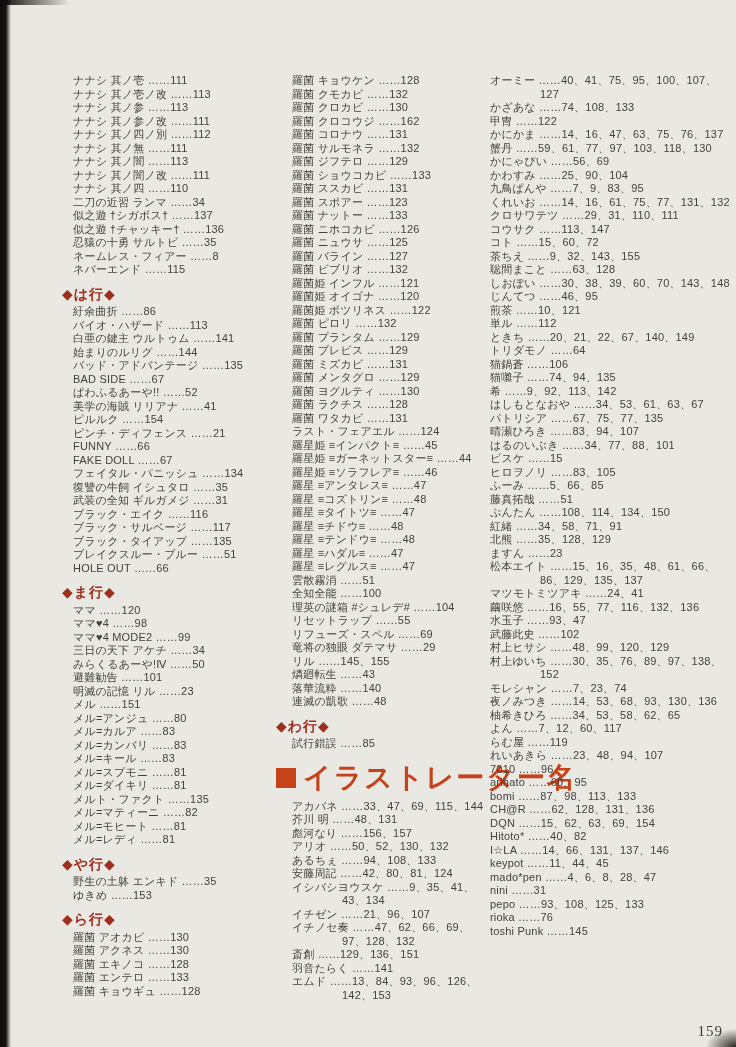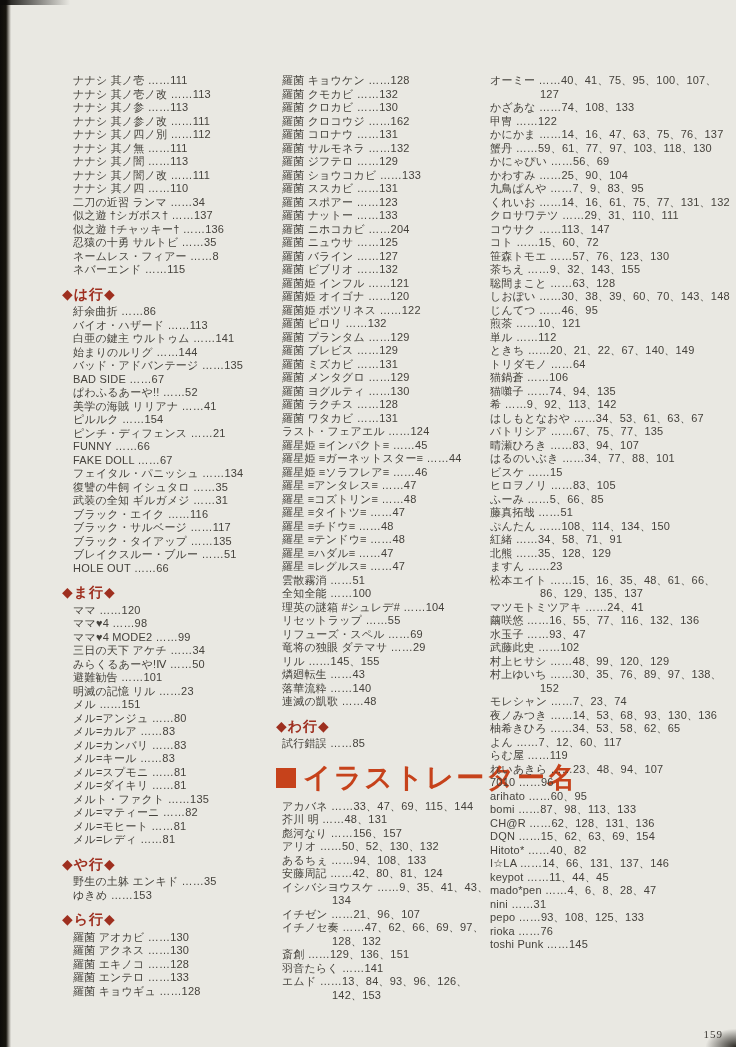--- a/index.html
+++ b/index.html
@@ -26,32 +26,32 @@
     font-size:11px;line-height:13.5px;color:#45423c;
   }
   #col1{left:62px;width:207px;}
   #col2{left:276px;width:215px;}
   #col3{left:490px;width:241px;}
   .entry{
     padding-left:50px;text-indent:-50px;letter-spacing:.2px;
     white-space:normal;
   }
   #col1 .entry{margin-left:11px;}
-  #col2 .entry{margin-left:6px;}
+  #col2 .entry{margin-left:16px;}
   .section{
     color:#9e2f1f;font-weight:bold;font-size:14px;
     margin:11px 0 4px;letter-spacing:1px;
   }
   .iltitle{display:flex;align-items:center;gap:7px;margin:17px 0 12px;}
   .iltitle .sq{width:20px;height:20px;background:#c6421b;flex:0 0 auto;}
   .iltitle .txt{font-size:28px;font-weight:bold;color:#c6421b;letter-spacing:2px;white-space:nowrap;}
   .pageno{
     position:absolute;right:13px;bottom:7px;
     font-family:"Liberation Serif","DejaVu Serif",serif;
-    font-size:11px;color:#3f3c37;letter-spacing:1px;
+    font-size:15px;color:#3f3c37;letter-spacing:1px;
   }
 </style>
 </head>
 <body>
 
 <div class="edge-left"></div>
 <div class="edge-top"></div>
 <div class="corner-br"></div>
 
 <div class="col" id="col1">
@@ -125,21 +125,21 @@
     <div class="entry">羅菌 クモカビ ……132</div>
     <div class="entry">羅菌 クロカビ ……130</div>
     <div class="entry">羅菌 クロコウジ ……162</div>
     <div class="entry">羅菌 コロナウ ……131</div>
     <div class="entry">羅菌 サルモネラ ……132</div>
     <div class="entry">羅菌 ジフテロ ……129</div>
     <div class="entry">羅菌 ショウコカビ ……133</div>
     <div class="entry">羅菌 ススカビ ……131</div>
     <div class="entry">羅菌 スポアー ……123</div>
     <div class="entry">羅菌 ナットー ……133</div>
-    <div class="entry">羅菌 ニホコカビ ……204</div>
+    <div class="entry">羅菌 ニホコカビ ……126</div>
     <div class="entry">羅菌 ニュウサ ……125</div>
     <div class="entry">羅菌 バライン ……127</div>
     <div class="entry">羅菌 ビブリオ ……132</div>
     <div class="entry">羅菌姫 インフル ……121</div>
     <div class="entry">羅菌姫 オイゴナ ……120</div>
     <div class="entry">羅菌姫 ボツリネス ……122</div>
     <div class="entry">羅菌 ピロリ ……132</div>
     <div class="entry">羅菌 プランタム ……129</div>
     <div class="entry">羅菌 ブレビス ……129</div>
     <div class="entry">羅菌 ミズカビ ……131</div>
@@ -193,21 +193,20 @@
     <div class="entry">甲冑 ……122</div>
     <div class="entry">かにかま ……14、16、47、63、75、76、137</div>
     <div class="entry">蟹丹 ……59、61、77、97、103、118、130</div>
     <div class="entry">かにゃぴい ……56、69</div>
     <div class="entry">かわすみ ……25、90、104</div>
     <div class="entry">九鳥ぱんや ……7、9、83、95</div>
     <div class="entry">くれいお ……14、16、61、75、77、131、132</div>
     <div class="entry">クロサワテツ ……29、31、110、111</div>
     <div class="entry">コウサク ……113、147</div>
     <div class="entry">コト ……15、60、72</div>
-    <div class="entry">笹森トモエ ……57、76、123、130</div>
     <div class="entry">茶ちえ ……9、32、143、155</div>
     <div class="entry">聡間まこと ……63、128</div>
     <div class="entry">しおぽい ……30、38、39、60、70、143、148</div>
     <div class="entry">じんてつ ……46、95</div>
     <div class="entry">煎茶 ……10、121</div>
     <div class="entry">単ル ……112</div>
     <div class="entry">ときち ……20、21、22、67、140、149</div>
     <div class="entry">トリダモノ ……64</div>
     <div class="entry">猫鍋蒼 ……106</div>
     <div class="entry">猫囃子 ……74、94、135</div>

